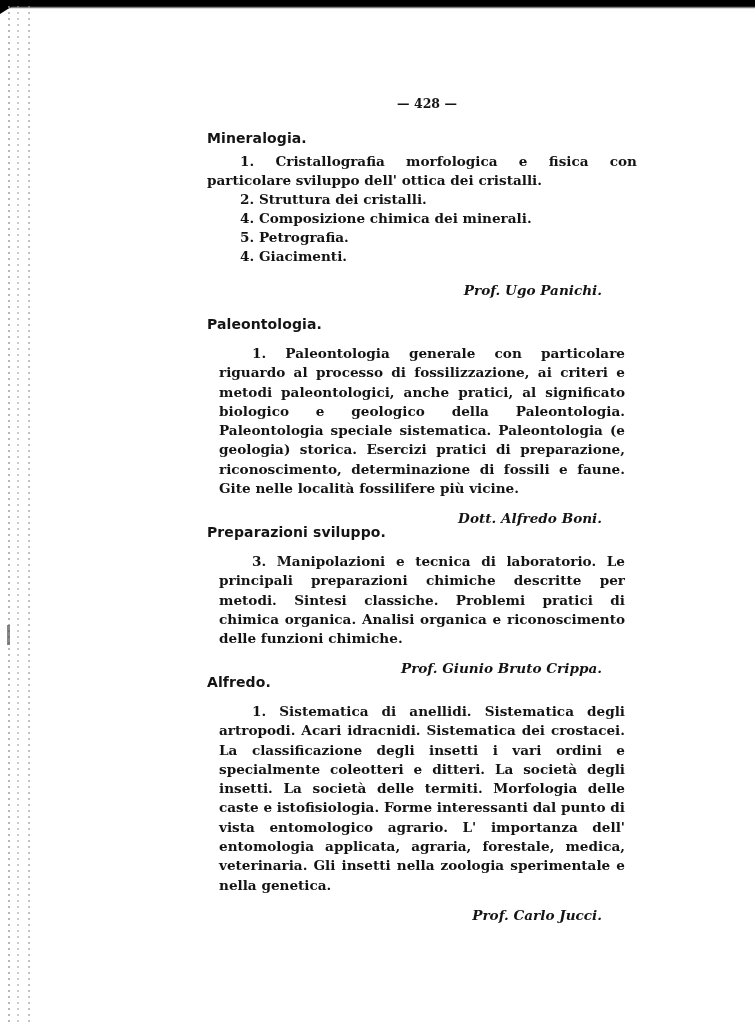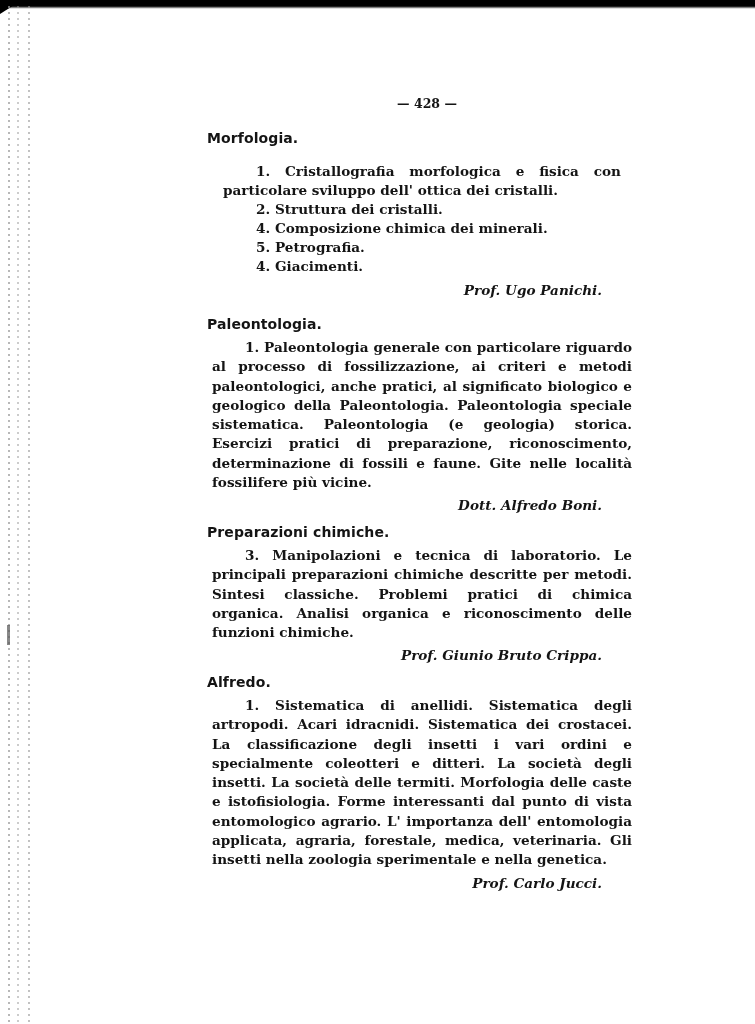--- a/index.html
+++ b/index.html
@@ -74,21 +74,21 @@
     }
     .heading {
       font-family: "DejaVu Sans", "Liberation Sans", sans-serif;
       font-weight: bold;
       font-size: 14px;
       margin: 0 0 6px 0;
       letter-spacing: 0.1px;
     }
     .item-list {
       list-style: none;
-      margin: 16px;
+      margin: 0;
       padding: 0;
     }
     .item {
       font-size: 13.6px;
       font-weight: bold;
       line-height: 19px;
       text-align: justify;
       margin: 0;
     }
     .item.indent {
@@ -96,21 +96,21 @@
     }
     .item.short {
       padding-left: 33px;
     }
     .paragraph {
       font-size: 13.6px;
       font-weight: bold;
       line-height: 19.3px;
       text-align: justify;
       text-indent: 33px;
-      margin: 5px;
+      margin: 12px;
     }
     .attribution {
       font-family: "DejaVu Serif", "Liberation Serif", serif;
       font-style: italic;
       font-weight: bold;
       font-size: 13.6px;
       text-align: right;
       padding-right: 35px;
       margin: 4px 0 0 0;
     }
@@ -133,39 +133,39 @@
 <div class="left-edge e1"></div>
 <div class="left-edge e2"></div>
 <div class="left-edge e3"></div>
 <div class="edge-smudge"></div>
 
 <div class="page">
 
   <div class="page-number">— 428 —</div>
 
   <div class="section sec-mineralogia">
-    <h2 class="heading">Morfologia.</h2>
+    <h2 class="heading">Mineralogia.</h2>
     <ul class="item-list">
       <li class="item indent">1. Cristallografia morfologica e fisica con particolare sviluppo dell' ottica dei cristalli.</li>
       <li class="item short">2. Struttura dei cristalli.</li>
       <li class="item short">4. Composizione chimica dei minerali.</li>
       <li class="item short">5. Petrografia.</li>
       <li class="item short">4. Giacimenti.</li>
     </ul>
     <p class="attribution attr-mineralogia">Prof. Ugo Panichi.</p>
   </div>
 
   <div class="section sec-paleontologia">
     <h2 class="heading">Paleontologia.</h2>
     <p class="paragraph">1. Paleontologia generale con particolare riguardo al processo di fossilizzazione, ai criteri e metodi paleontologici, anche pratici, al significato biologico e geologico della Paleontologia. Paleontologia speciale sistematica. Paleontologia (e geologia) storica. Esercizi pratici di preparazione, riconoscimento, determinazione di fossili e faune. Gite nelle località fossilifere più vicine.</p>
     <p class="attribution">Dott. Alfredo Boni.</p>
   </div>
 
   <div class="section sec-preparazioni">
-    <h2 class="heading">Preparazioni chimiche.</h2>
+    <h2 class="heading">Preparazioni sviluppo.</h2>
     <p class="paragraph">3. Manipolazioni e tecnica di laboratorio. Le principali preparazioni chimiche descritte per metodi. Sintesi classiche. Problemi pratici di chimica organica. Analisi organica e riconoscimento delle funzioni chimiche.</p>
     <p class="attribution">Prof. Giunio Bruto Crippa.</p>
   </div>
 
   <div class="section sec-zoologia">
     <h2 class="heading">Alfredo.</h2>
     <p class="paragraph">1. Sistematica di anellidi. Sistematica degli artropodi. Acari idracnidi. Sistematica dei crostacei. La classificazione degli insetti i vari ordini e specialmente coleotteri e ditteri. La società degli insetti. La società delle termiti. Morfologia delle caste e istofisiologia. Forme interessanti dal punto di vista entomologico agrario. L' importanza dell' entomologia applicata, agraria, forestale, medica, veterinaria. Gli insetti nella zoologia sperimentale e nella genetica.</p>
     <p class="attribution">Prof. Carlo Jucci.</p>
   </div>
 

